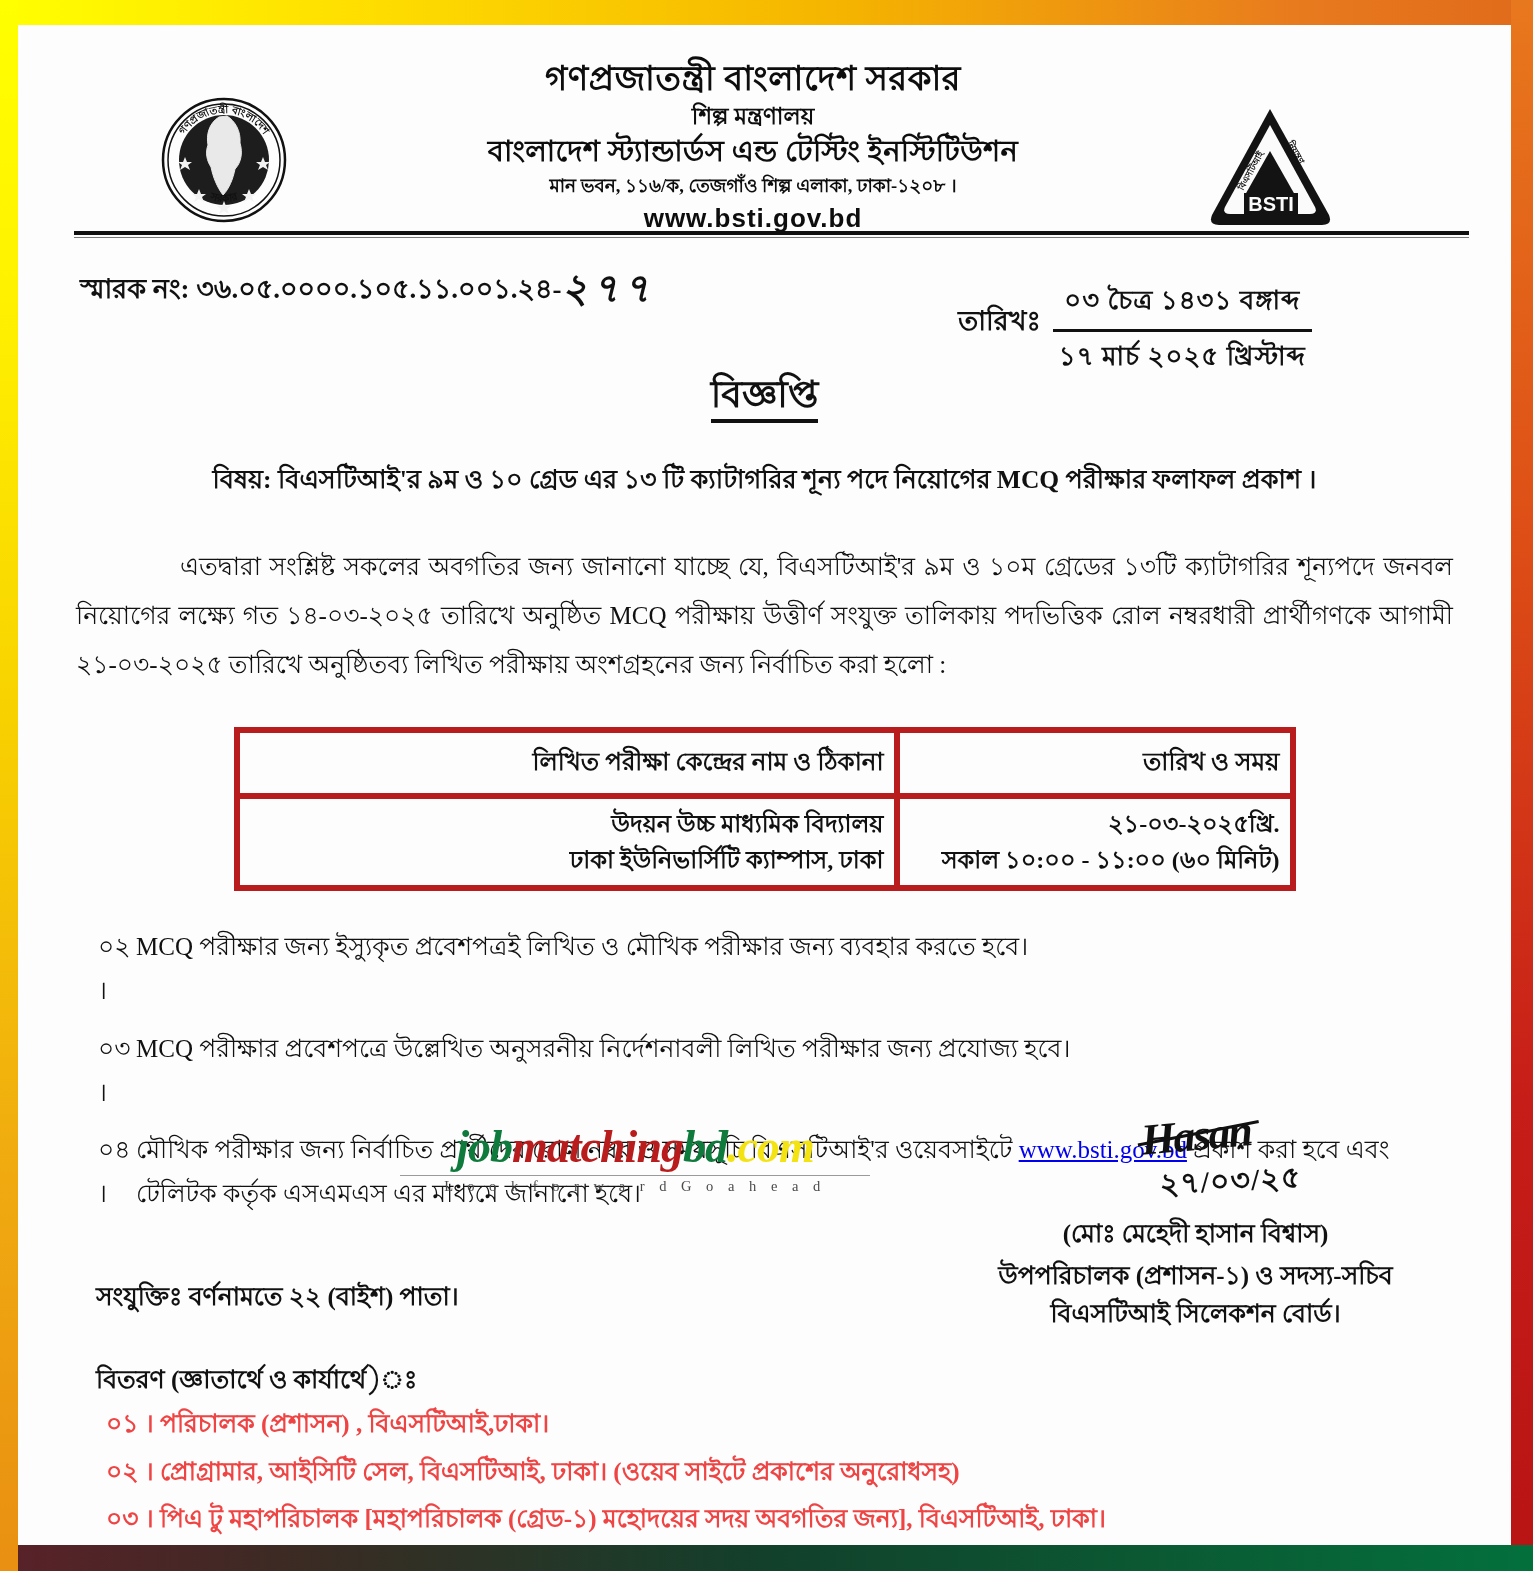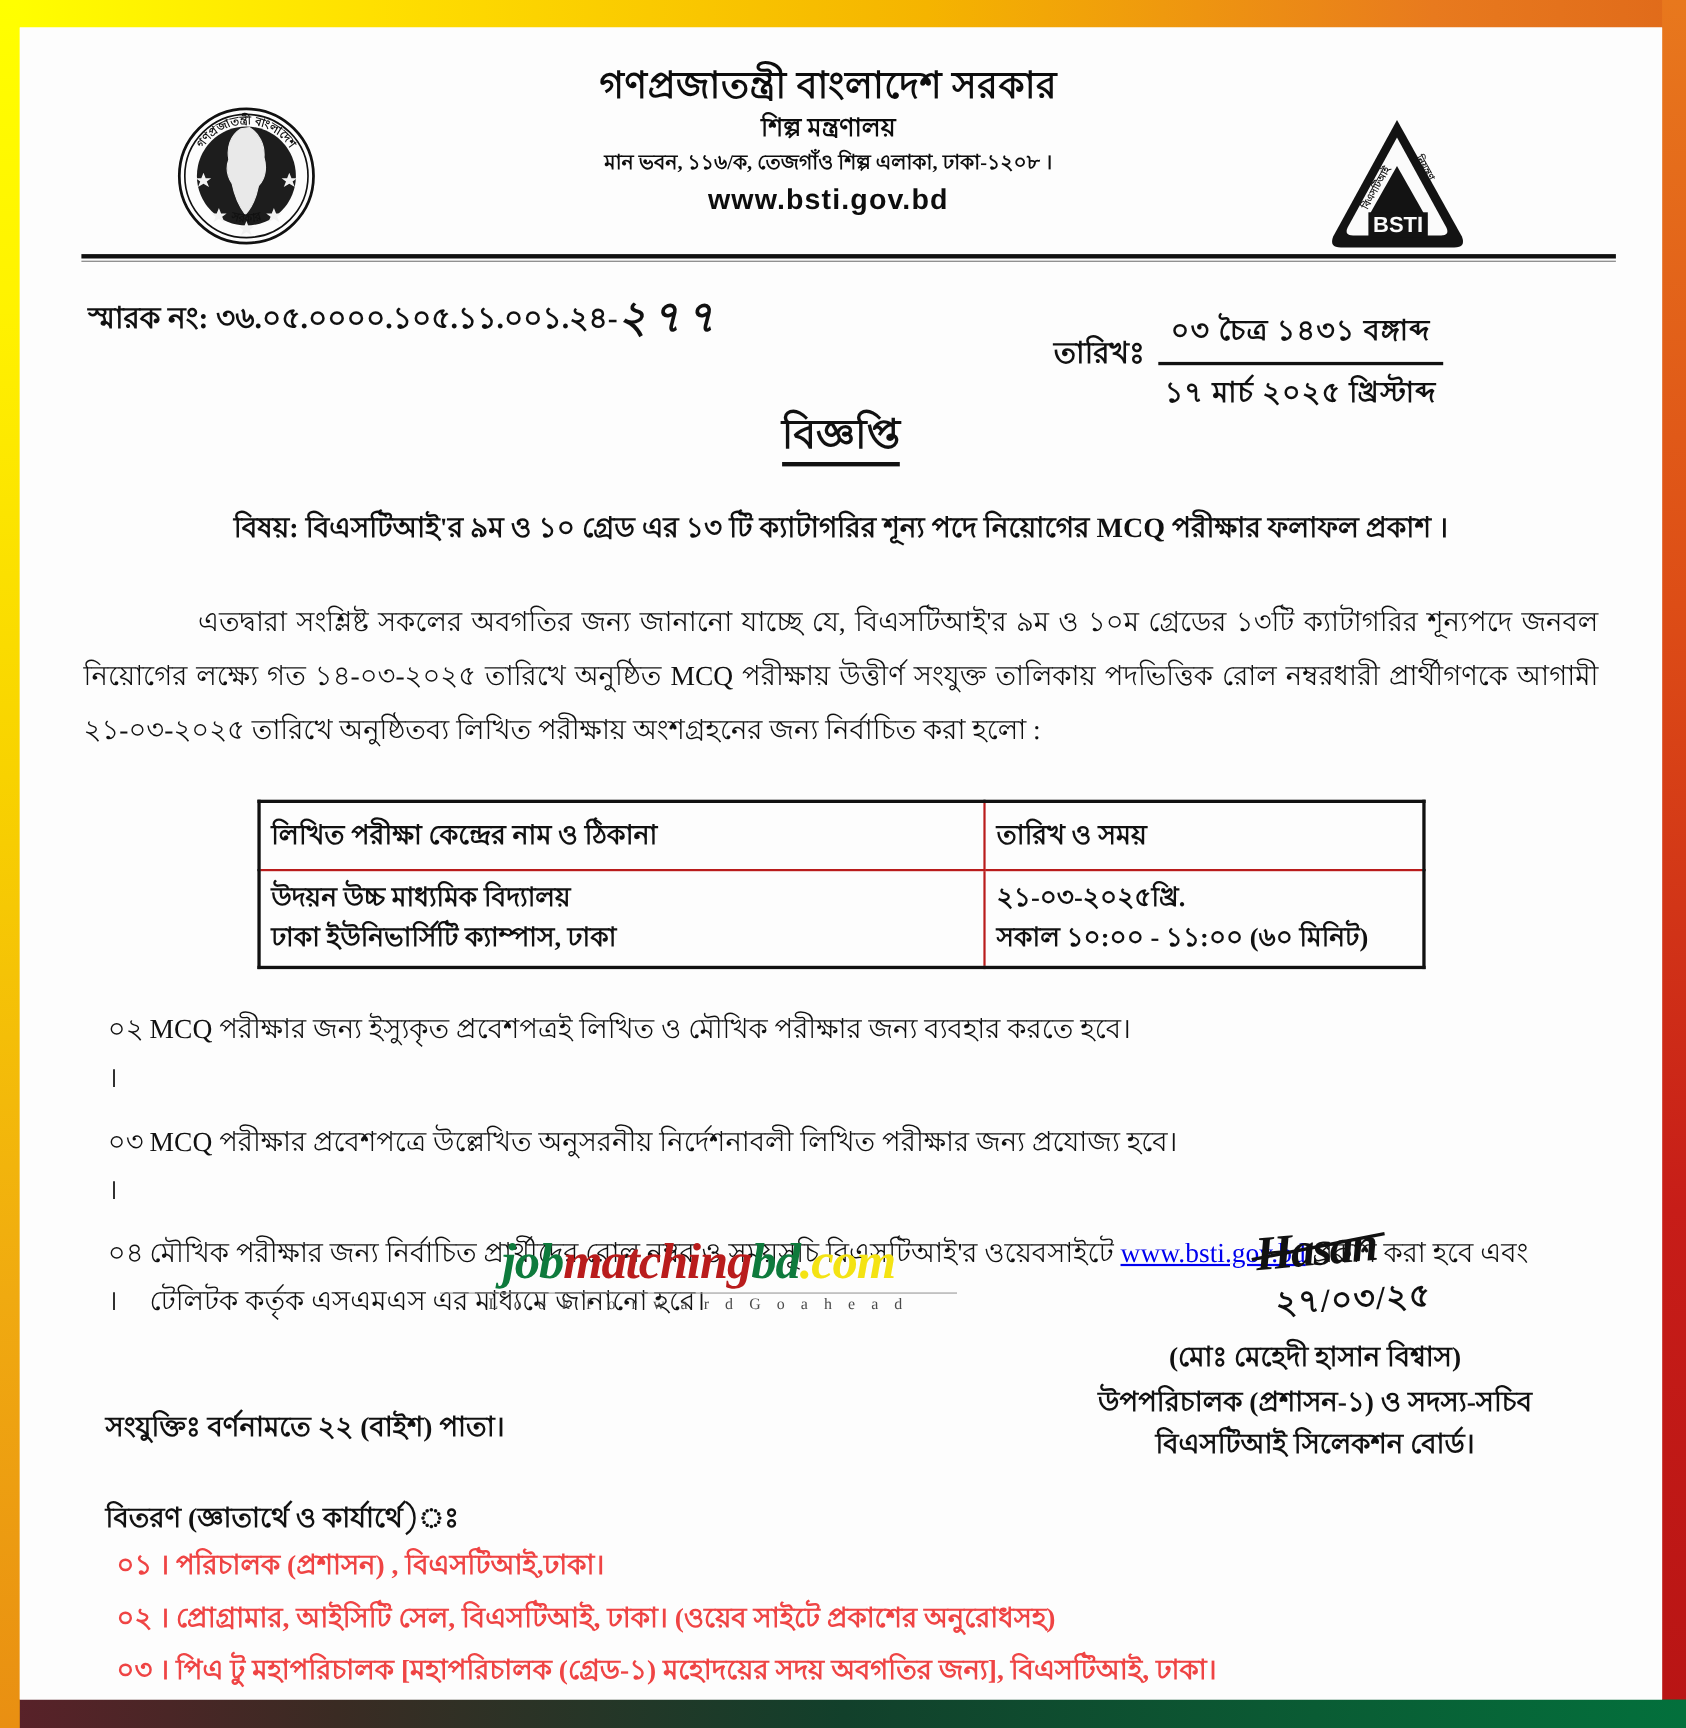--- a/index.html
+++ b/index.html
@@ -114,22 +114,22 @@
   }
 
   
   table.venue {
     margin: 38px auto 0 auto;
     border-collapse: collapse;
     width: 1062px;
     border: 3px solid #111;
   }
   table.venue td {
-    border: 2px solid #b91c1c;
-    text-align:left;
+    border: 6px solid #b91c1c;
+    text-align:right;
     font-size:24px; color:#111; font-weight:600;
     padding: 7px 10px;
     margin-left: 20px;
   }
   table.venue td.c1 { width: 660px; }
   table.venue tr.head td { font-weight:bold; padding:10px; font-size:24.5px;}
   table.venue td .l1 { line-height:1.5; }
   table.venue td .l2 { line-height:1.5; }
 
   
@@ -241,20 +241,21 @@
           <text transform="translate(40,88) rotate(-61)">বিএসটিআই</text>
           <text transform="translate(84,40) rotate(61)">নিয়ন্ত্রণ</text>
         </g>
         <rect x="41" y="90" width="54" height="23" fill="#131313"></rect>
         <text x="68" y="108" fill="#fbfbfb" font-size="20" font-weight="bold" text-anchor="middle" font-family="'Liberation Sans',sans-serif">BSTI</text>
       </svg>
 
       <div class="head-text">
         <div class="hl1">গণপ্রজাতন্ত্রী বাংলাদেশ সরকার</div>
         <div class="hl2">শিল্প মন্ত্রণালয়</div>
+        <div class="hl3">বাংলাদেশ স্ট্যান্ডার্ডস এন্ড টেস্টিং ইনস্টিটিউশন</div>
         <div class="hl4">মান ভবন, ১১৬/ক, তেজগাঁও শিল্প এলাকা, ঢাকা-১২০৮ ।</div>
         <div class="hl5">www.bsti.gov.bd</div>
       </div>
 
       <div class="head-rule"></div>
       <div class="head-rule2"></div>
     </div>
 
     <div class="memorow">
       <div class="memo">

